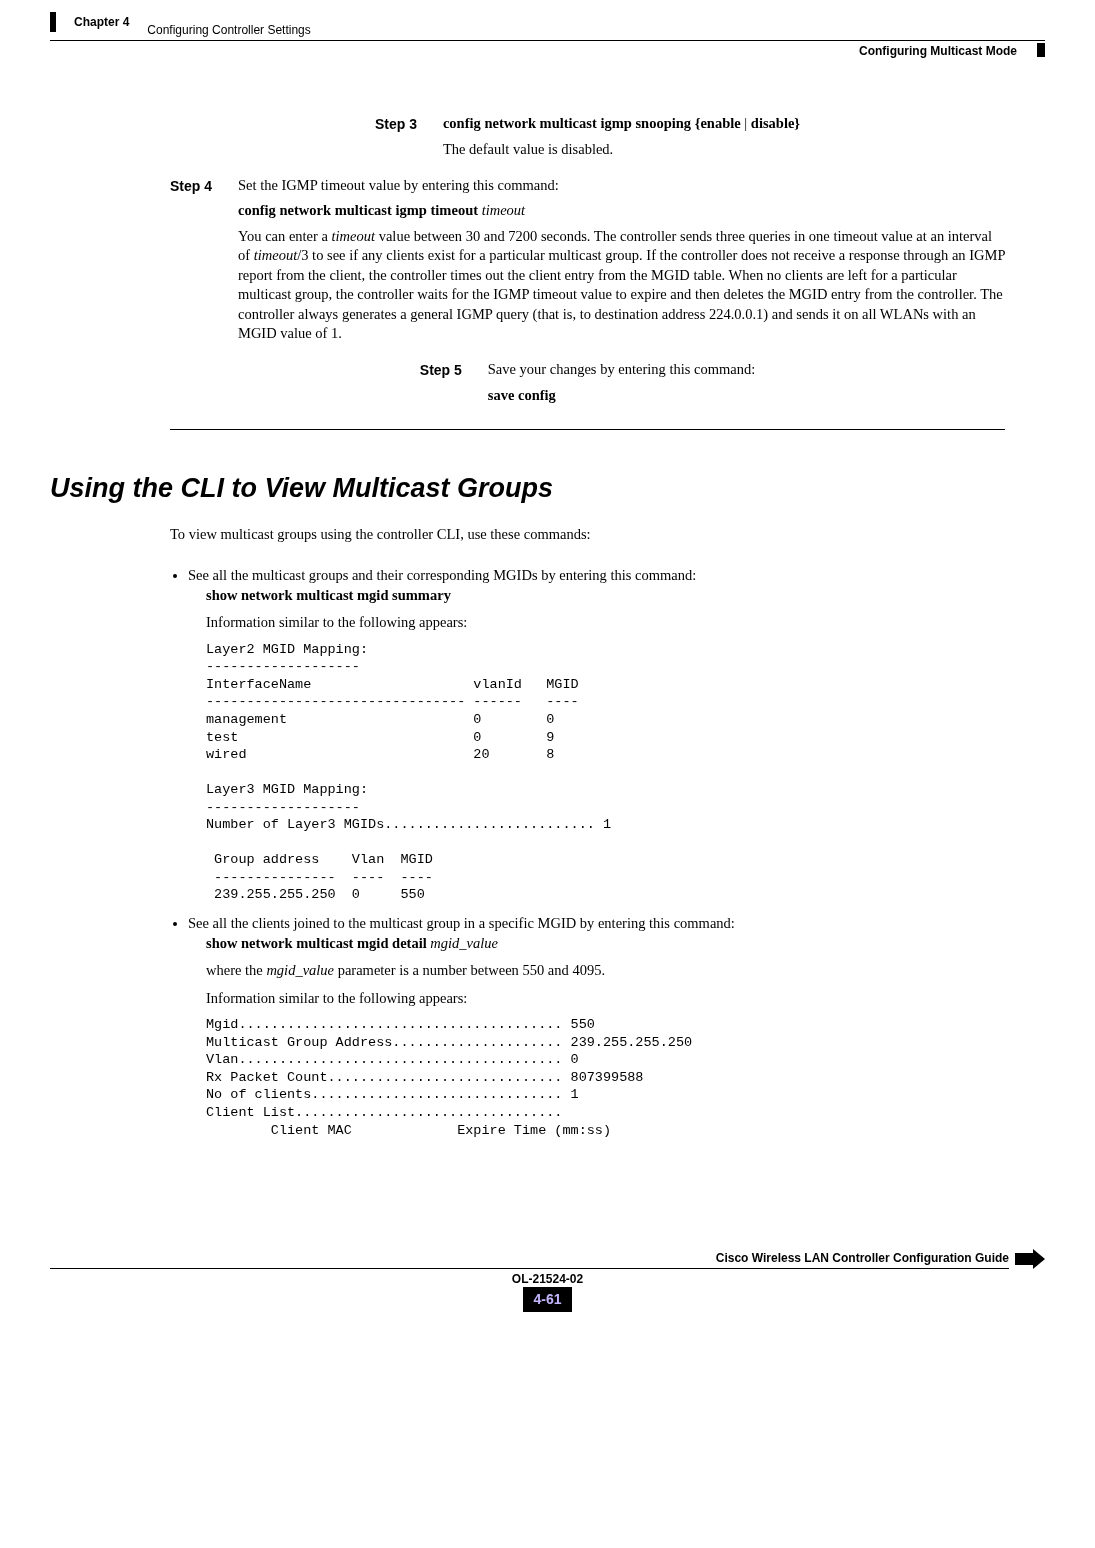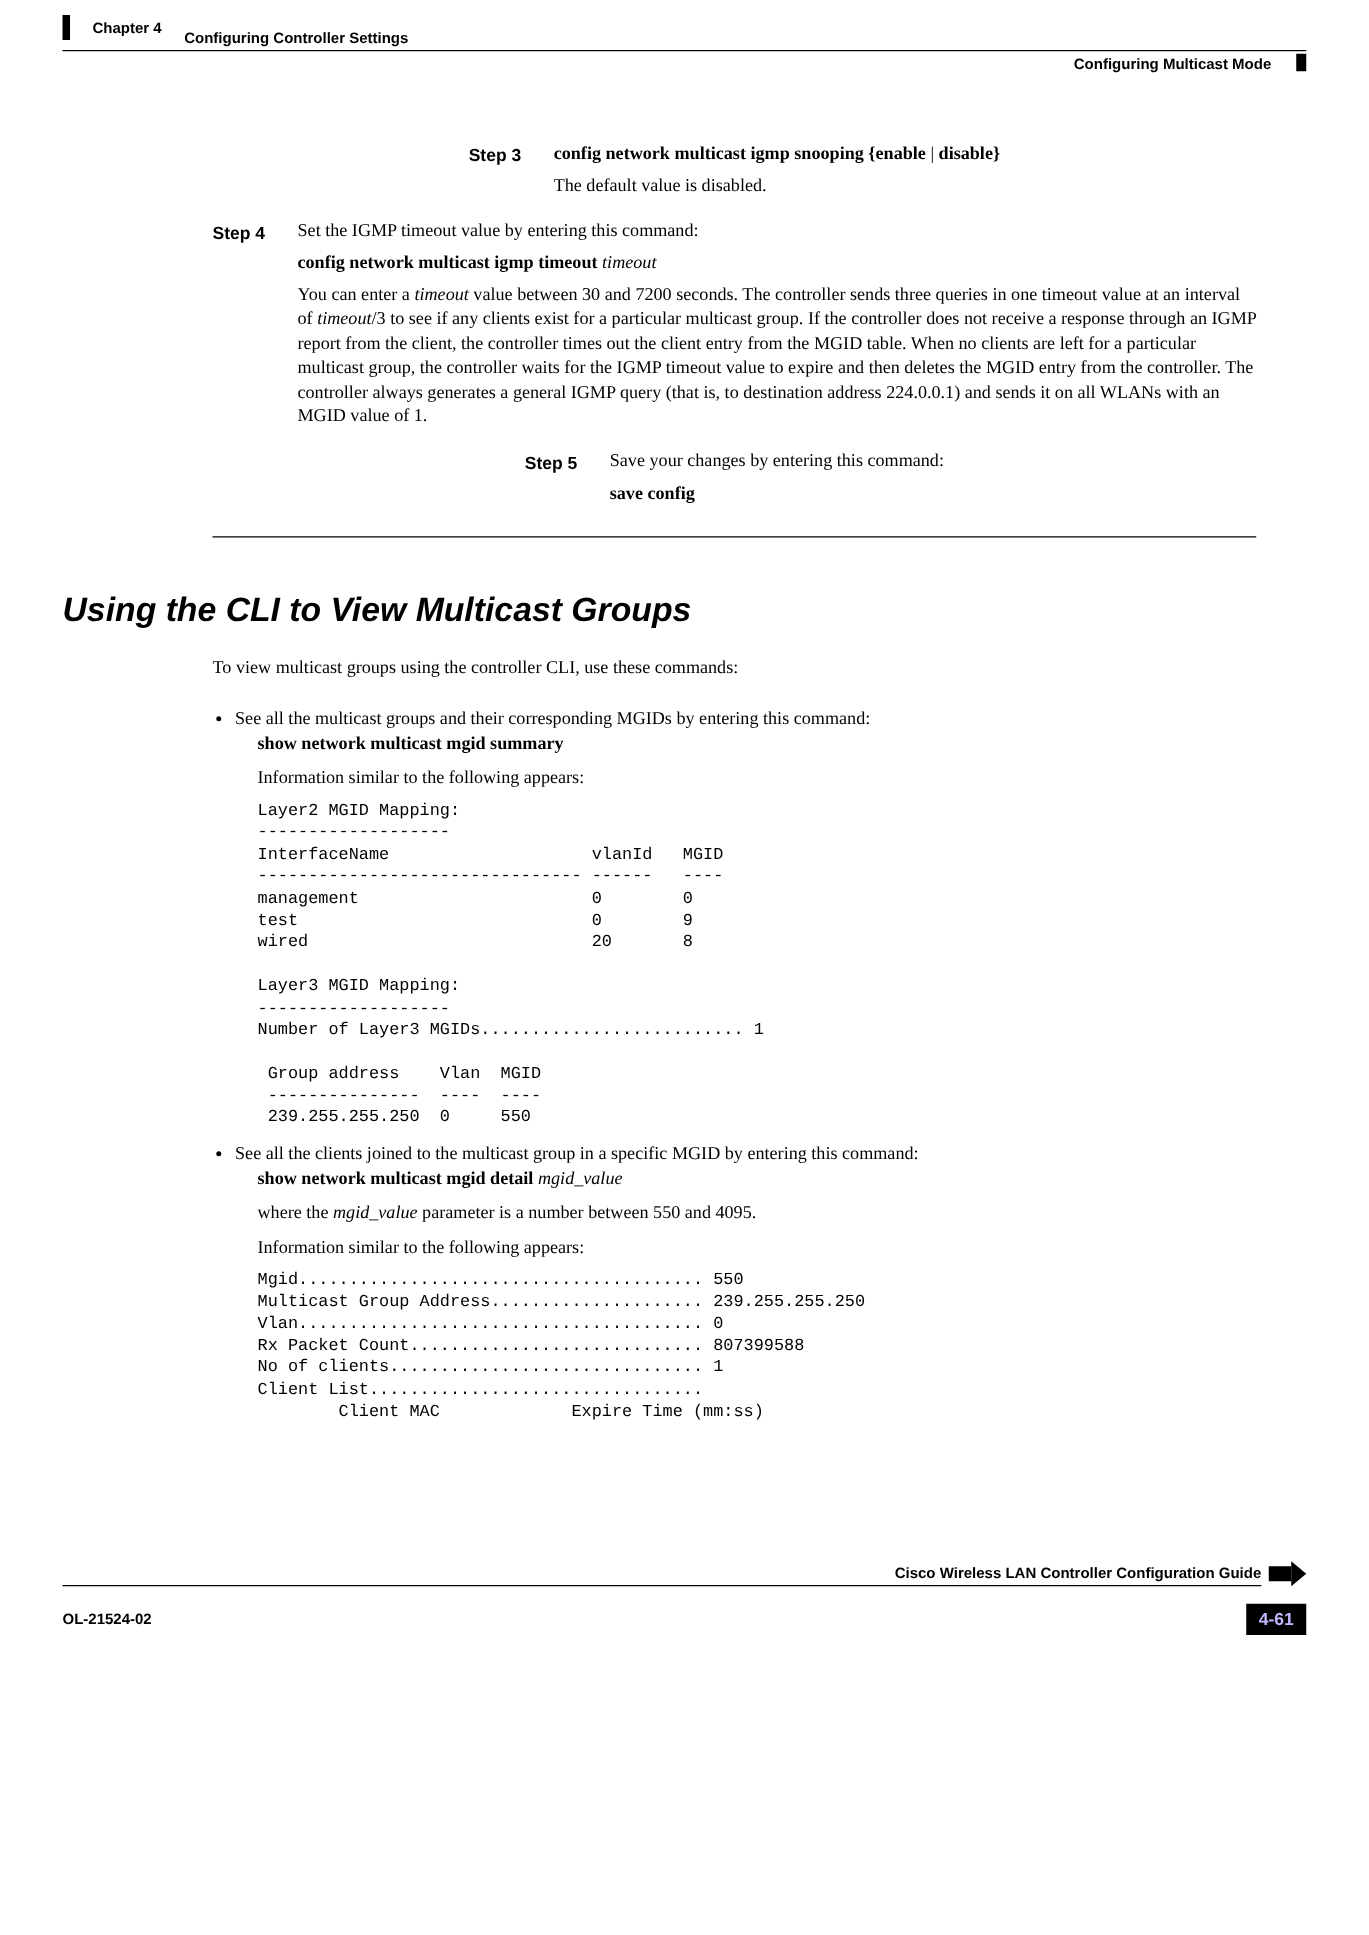--- a/index.html
+++ b/index.html
@@ -28,21 +28,21 @@
     align-items: center;
     gap: 18px;
   }
   .hdr-chapter {
     font-family: Arial, Helvetica, sans-serif;
     font-weight: bold;
     font-size: 12px;
   }
   .hdr-title {
     font-family: Arial, Helvetica, sans-serif;
-    font-weight: bold;
+    font-weight: normal;
     font-size: 12px;
     margin-top: 16px;
   }
   .hdr-bar {
     width: 6px;
     height: 20px;
     background: #000;
   }
   .hdr-bar-r {
     width: 8px;
@@ -161,21 +161,22 @@
   .footer-arrow-tri {
     width: 0; height: 0;
     border-top: 10px solid transparent;
     border-bottom: 10px solid transparent;
     border-left: 12px solid #000;
   }
   .footer-row2 {
     display: flex;
     justify-content: space-between;
     align-items: center;
-    margin-top: 14px;
+    margin-top: 2px;
+    flex-direction: column;
   }
   .footer-docid {
     font-family: Arial, Helvetica, sans-serif;
     font-weight: bold;
     font-size: 12px;
   }
   .page-num-box {
     background: #000;
     color: #c4b5fd;
     font-family: Arial, Helvetica, sans-serif;

